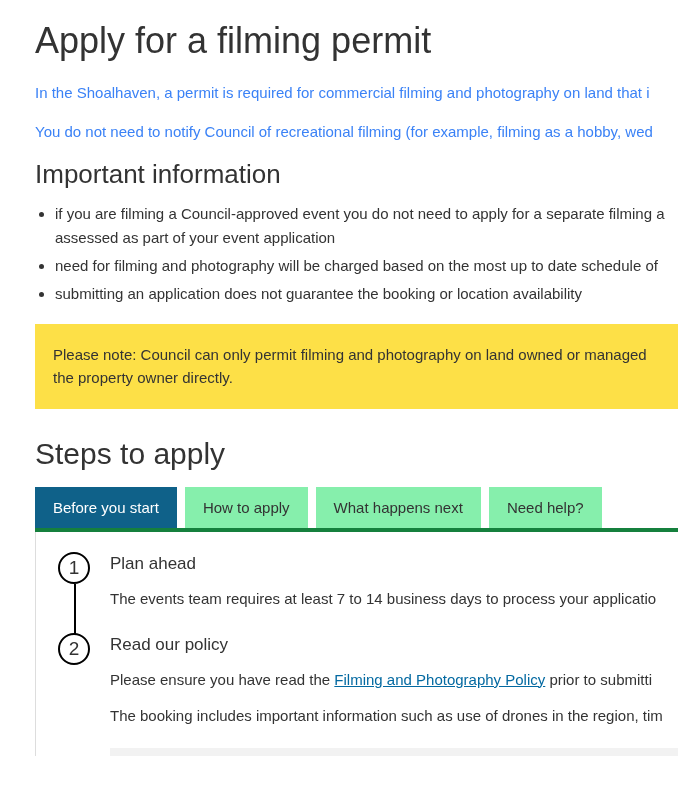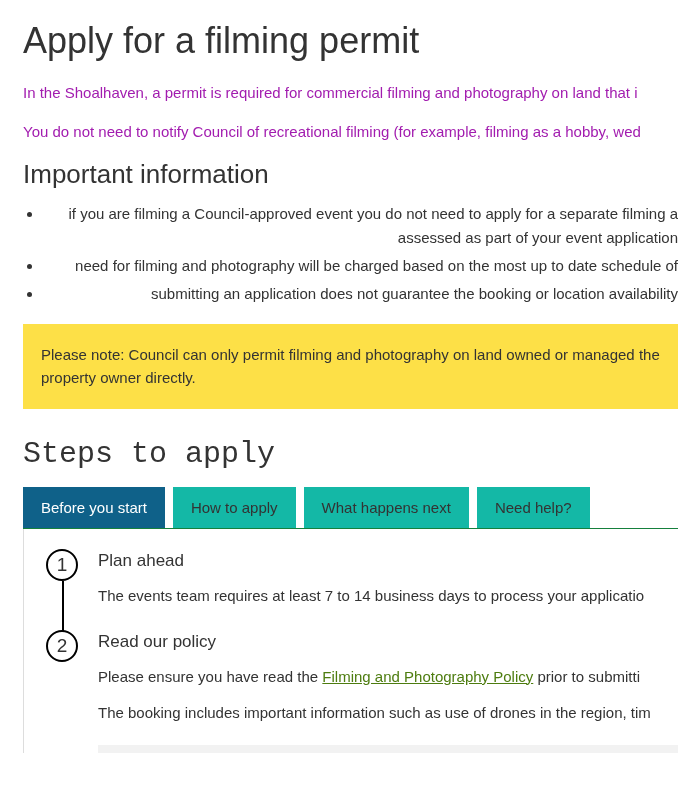--- a/index.html
+++ b/index.html
@@ -5,48 +5,48 @@
   * { box-sizing: border-box; }
   body {
     margin: 0;
     padding: 0;
     font-family: "Segoe UI", Arial, sans-serif;
     color: #333;
     background: #fff;
     width: 678px;
     overflow: hidden;
   }
-  .page { padding: 20px 0 0 23px; }
+  .page { padding: 20px 0 0 35px; }
   h1 {
     font-size: 36px;
     font-weight: 400;
     margin: 0 0 20px 0;
     color: #333;
   }
-  p.body { font-size: 15px; line-height: 1.5; margin: 0 0 16px 0; color: #a21caf; }
+  p.body { font-size: 15px; line-height: 1.5; margin: 0 0 16px 0; color: #3b82f6; }
   h2 { font-size: 26px; font-weight: 400; margin: 10px 0 12px 0; color: #333; }
-  h2.steps { font-size: 30px; margin: 28px 1px 16px 0; font-family: Liberation Mono, monospace; }
-  ul.info { margin: 0 0 18px 0; padding-left: 20px; text-align: right; }
+  h2.steps { font-size: 30px; margin: 28px 1px 16px 0; }
+  ul.info { margin: 0 0 18px 0; padding-left: 20px; }
   ul.info li { font-size: 15px; line-height: 1.6; margin-bottom: 4px; }
   .note-box {
     background: #fde047;
     padding: 20px 18px;
     font-size: 15px;
     line-height: 1.5;
     margin: 0;
   }
   .tabs {
     display: flex;
     gap: 8px;
-    border-bottom: 1px solid #15803d;
+    border-bottom: 4px solid #15803d;
   }
   .tab {
     padding: 12px 18px;
     font-size: 15px;
-    background: #14b8a6;
+    background: #86efac;
     color: #333;
     cursor: pointer;
     white-space: nowrap;
   }
   .tab.active {
     background: #0f6189;
     color: #fff;
   }
   .tab-content {
     border-left: 1px solid #ddd;
@@ -82,21 +82,21 @@
     background: #000;
     z-index: 1;
   }
   .step h3 {
     font-size: 17px;
     font-weight: 400;
     margin: 2px 0 14px 0;
     color: #333;
   }
   .step p { font-size: 15px; line-height: 1.5; margin: 0 0 14px 0; }
-  a.link { color: #4d7c0f; text-decoration: underline; }
+  a.link { color: #0369a1; text-decoration: underline; }
   .sub-note { background: #f2f2f2; height: 8px; margin-top: 20px; }
 </style>
 </head>
 <body>
 
 <div class="page">
   <h1>Apply for a filming permit</h1>
 
   <p class="body">In the Shoalhaven, a permit is required for commercial filming and photography on land that i</p>
   <p class="body">You do not need to notify Council of recreational filming (for example, filming as a hobby, wed</p>

